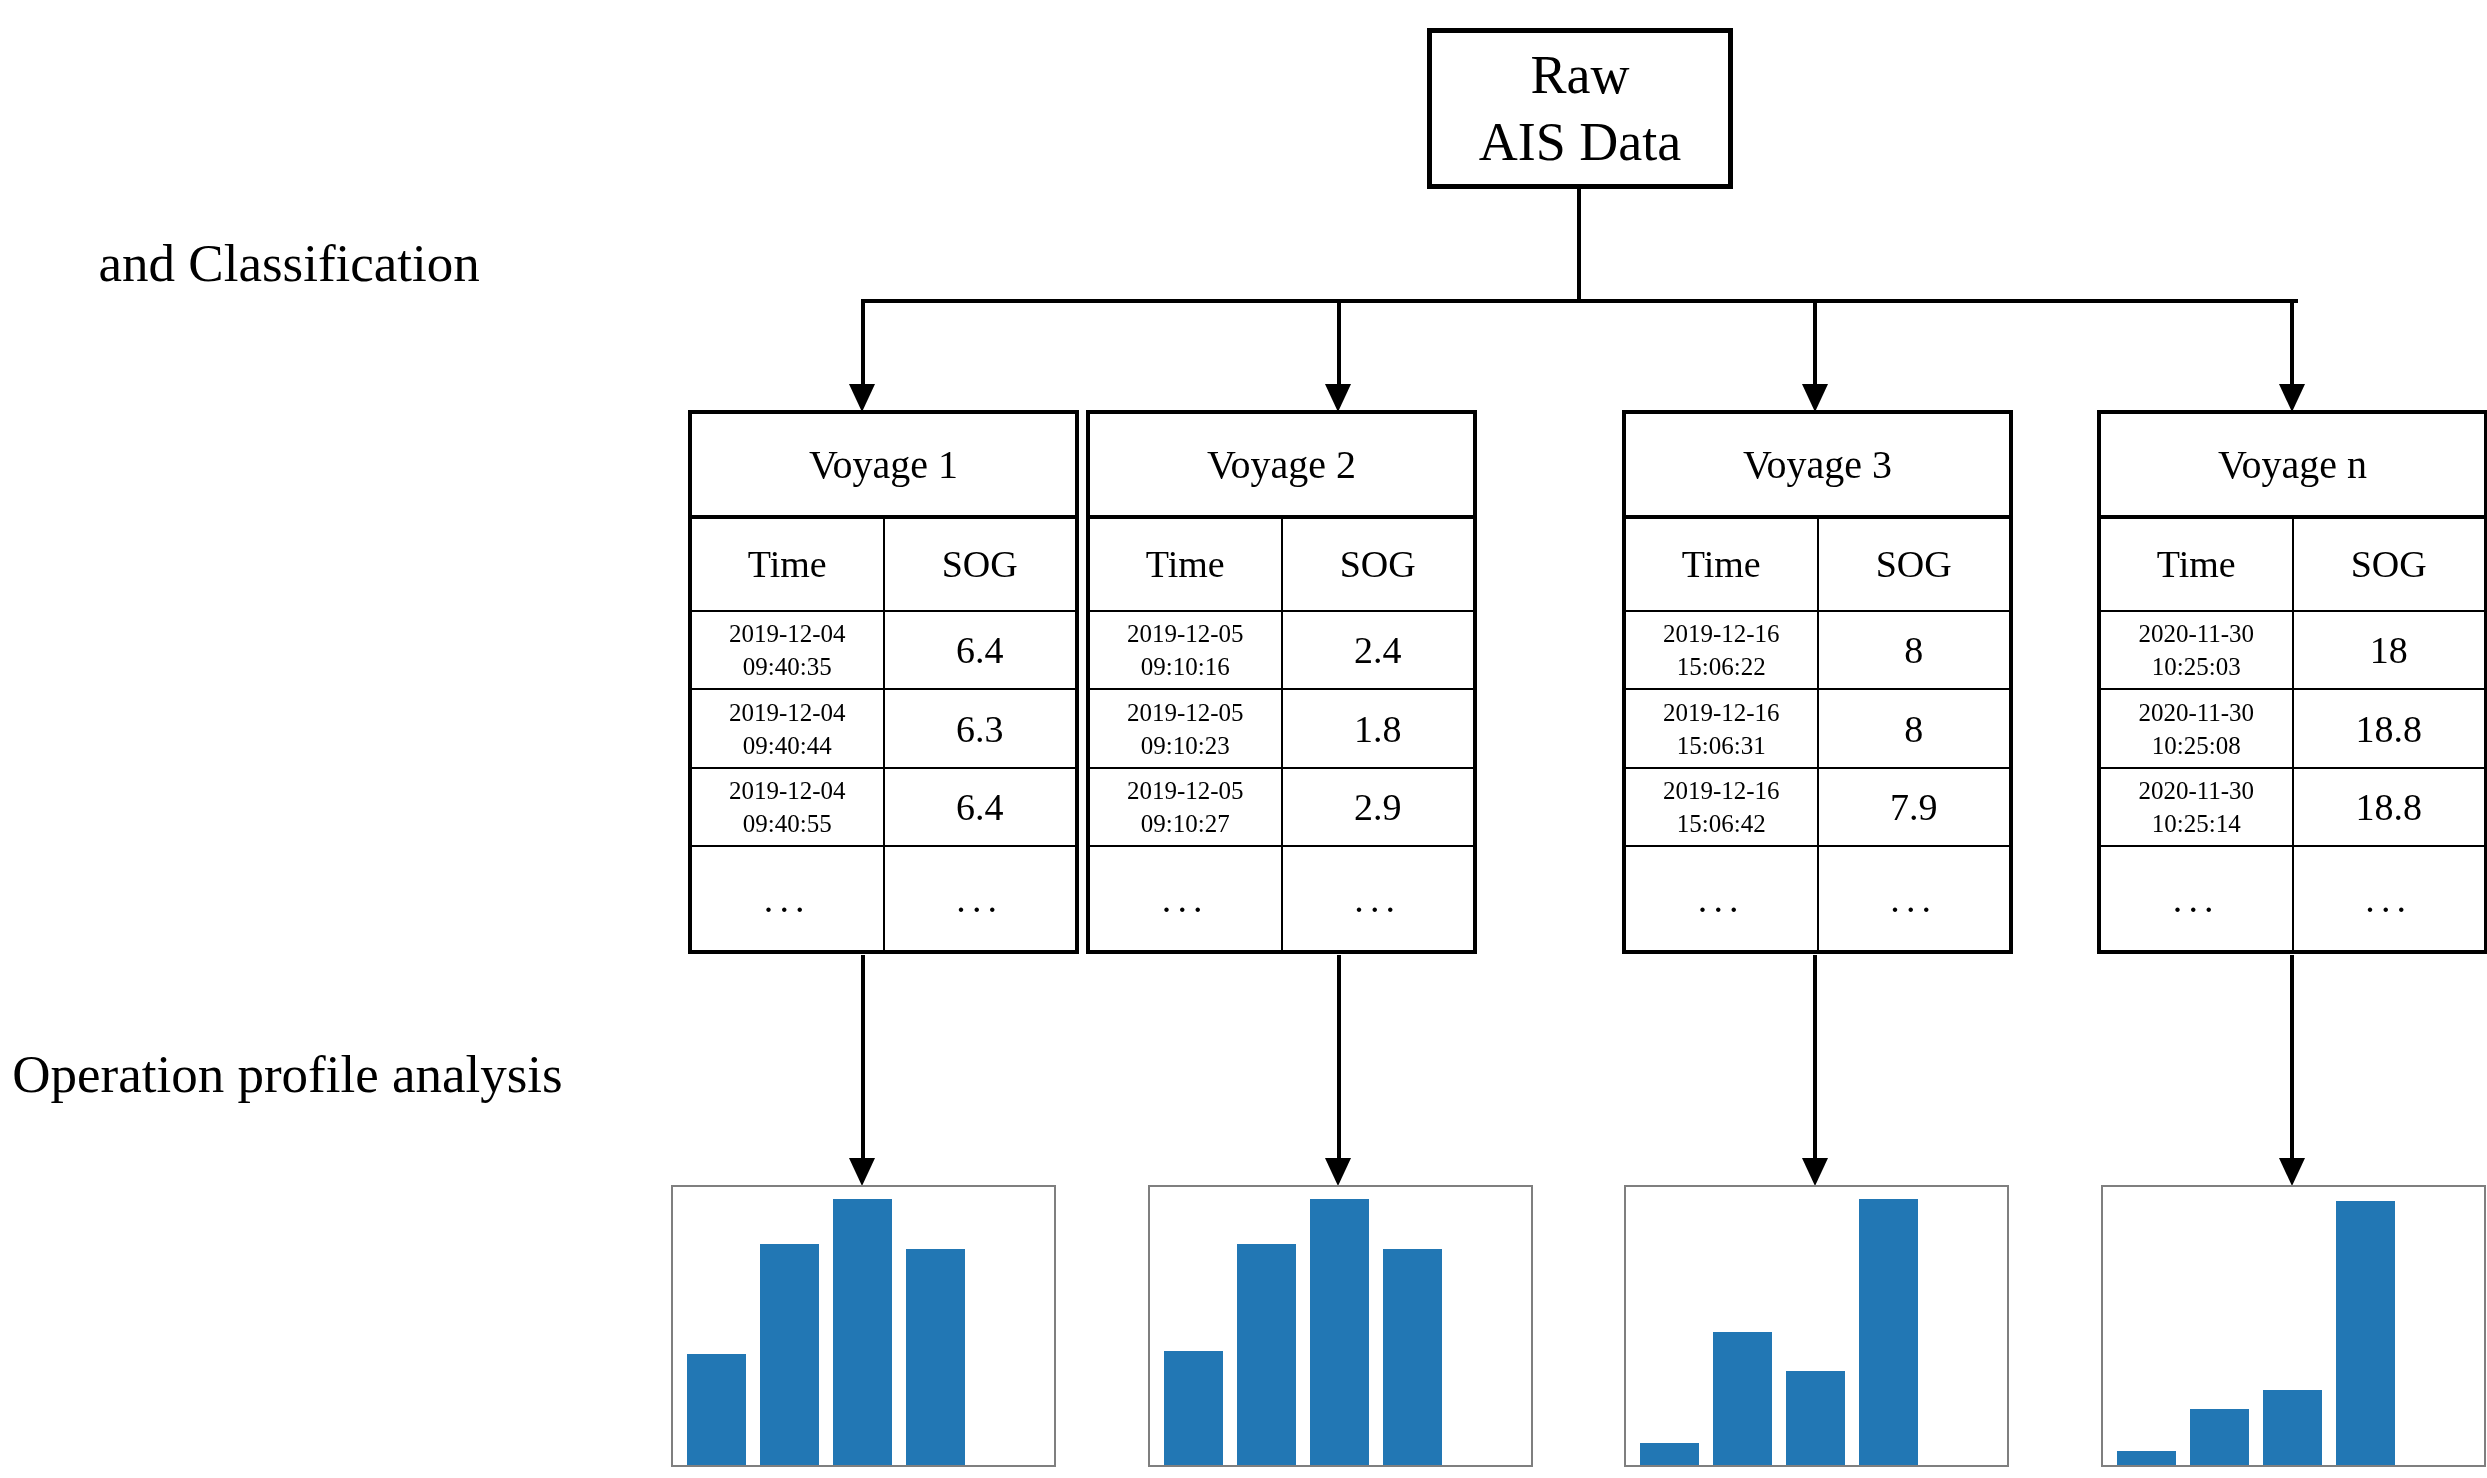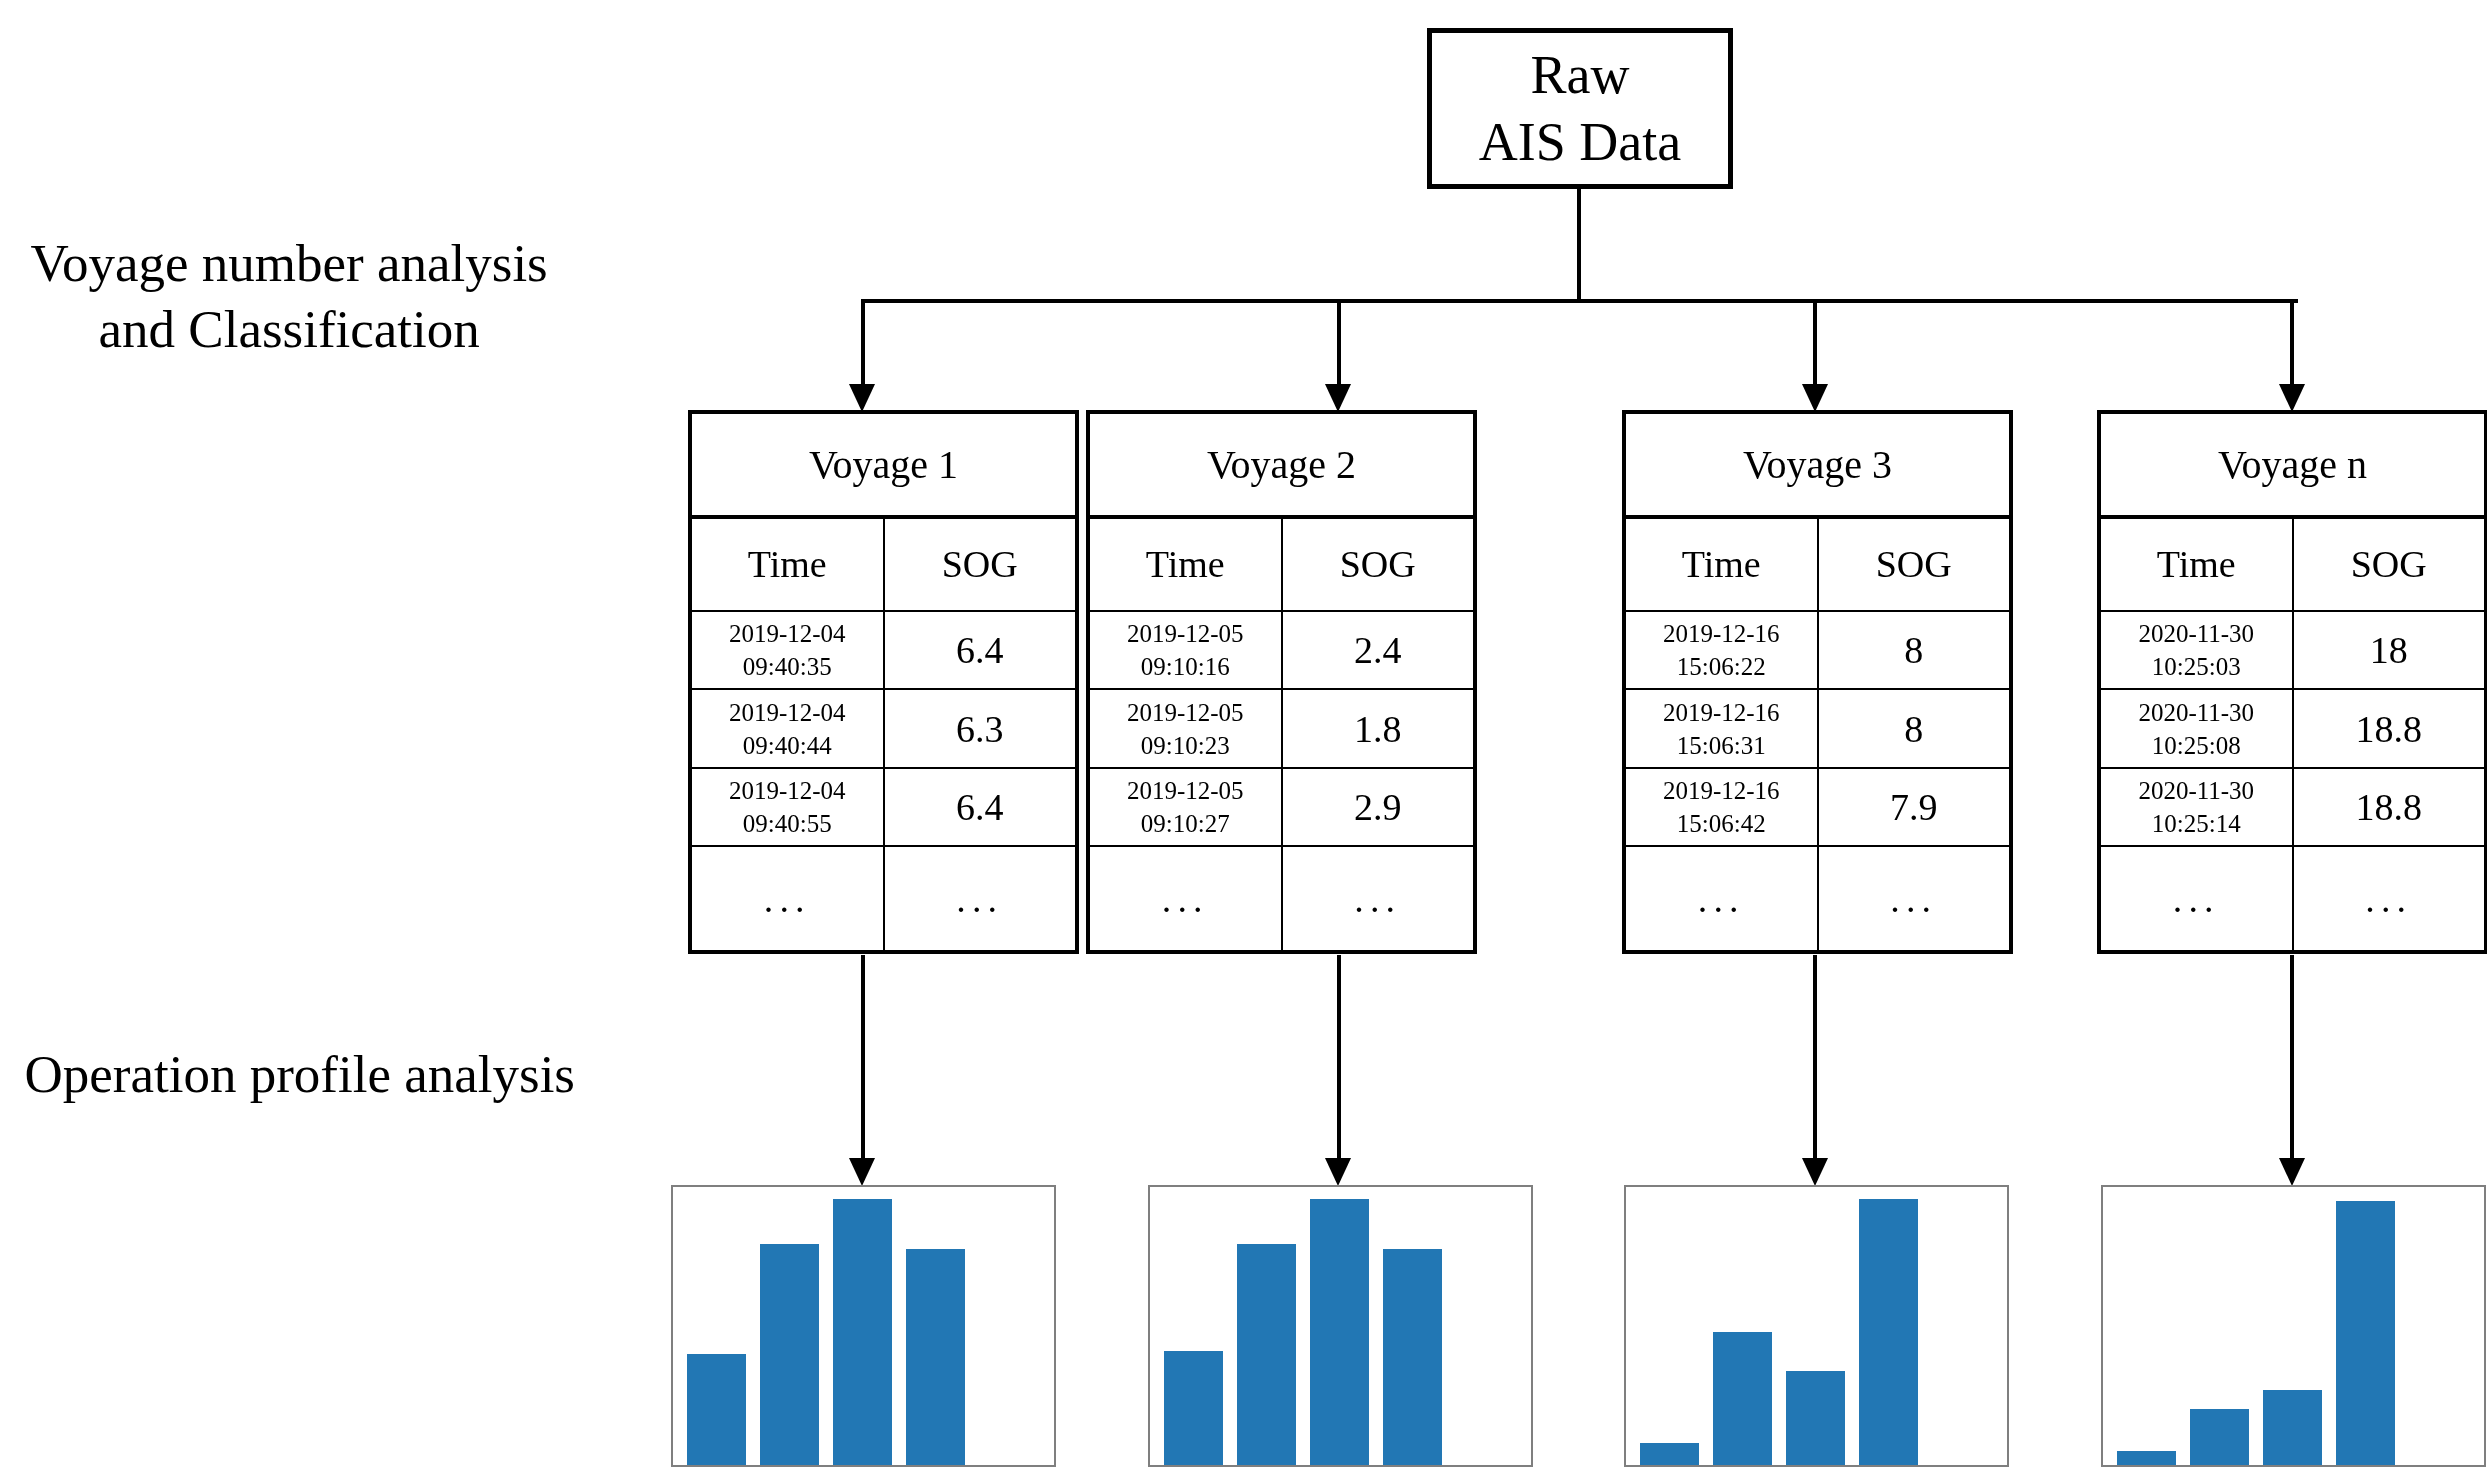--- a/index.html
+++ b/index.html
@@ -15,21 +15,21 @@
 
   
   .side-label {
     position: absolute;
     text-align: center;
     font-size: 53px;
     line-height: 66px;
     white-space: nowrap;
   }
   #label-voyage-class { left: 6.2px;  top: 230px;  width: 566px; }
-  #label-operation    { left: 0px;   top: 1041px; width: 575px; text-align: right; }
+  #label-operation    { left: 0px;   top: 1041px; width: 575px; }
 
   
   #raw-box {
     position: absolute;
     left: 1427px; top: 28px;
     width: 306px; height: 161px;
     border: 5px solid #000;
     box-sizing: border-box;
     display: flex; flex-direction: column;
     justify-content: center; align-items: center;
@@ -121,21 +121,20 @@
     width: 59px;
     background: var(--bar, #2277b4);
   }
 </style>
 </head>
 <body>
 
 <div id="canvas">
 
   <div class="side-label" id="label-voyage-class">
-    <div>Voyage number analysis</div>
     <div>and Classification</div>
   </div>
   <div class="side-label" id="label-operation">
     <div>Operation profile analysis</div>
   </div>
 
   <div id="raw-box">
     <div>Raw</div>
     <div>AIS Data</div>
   </div>

